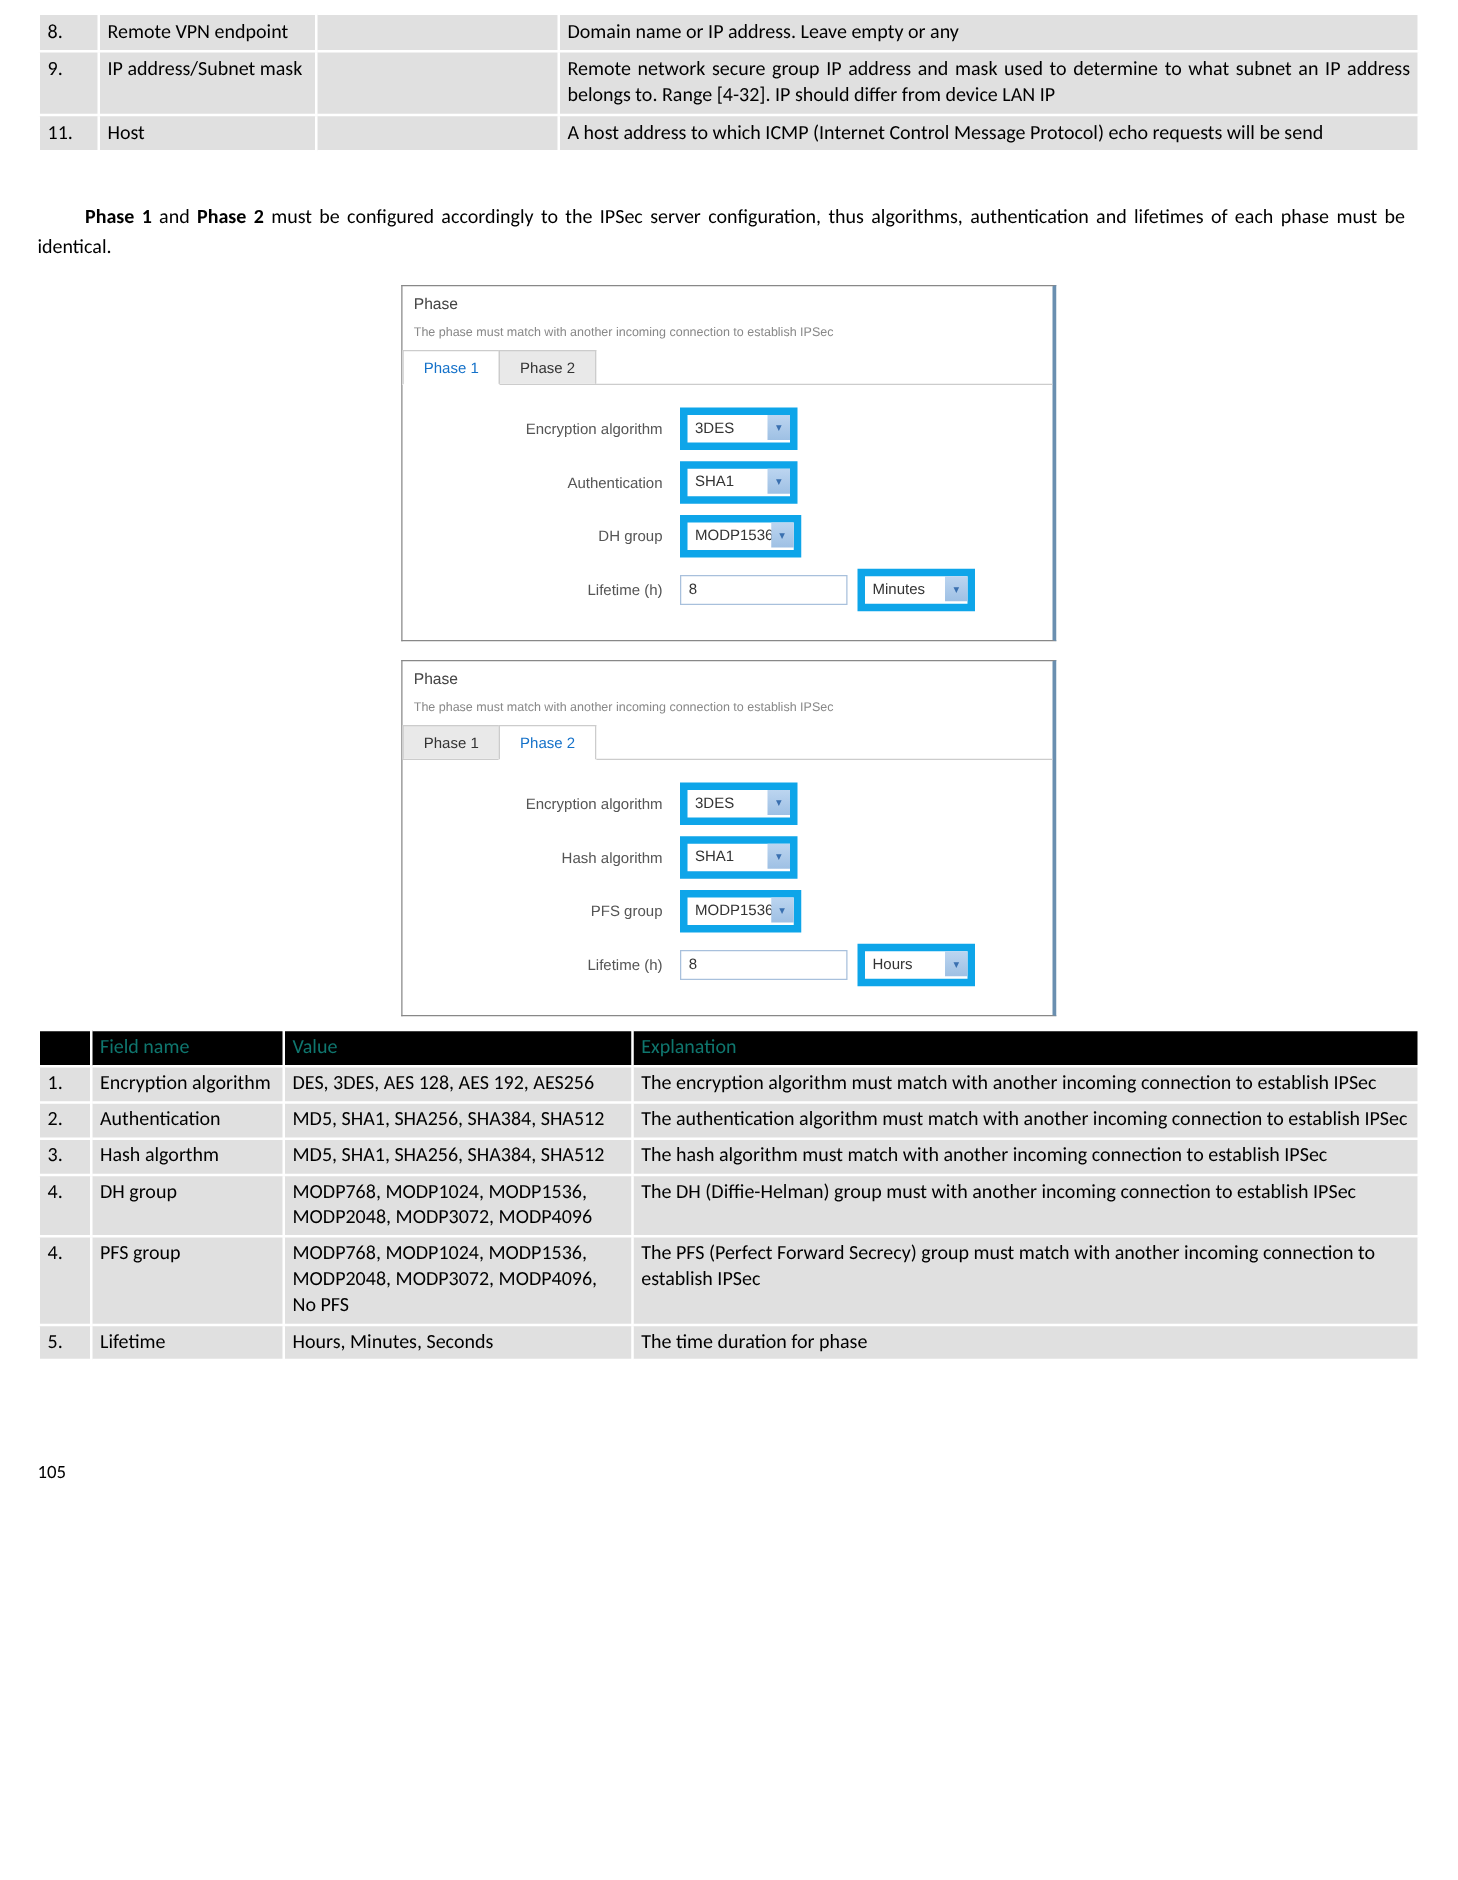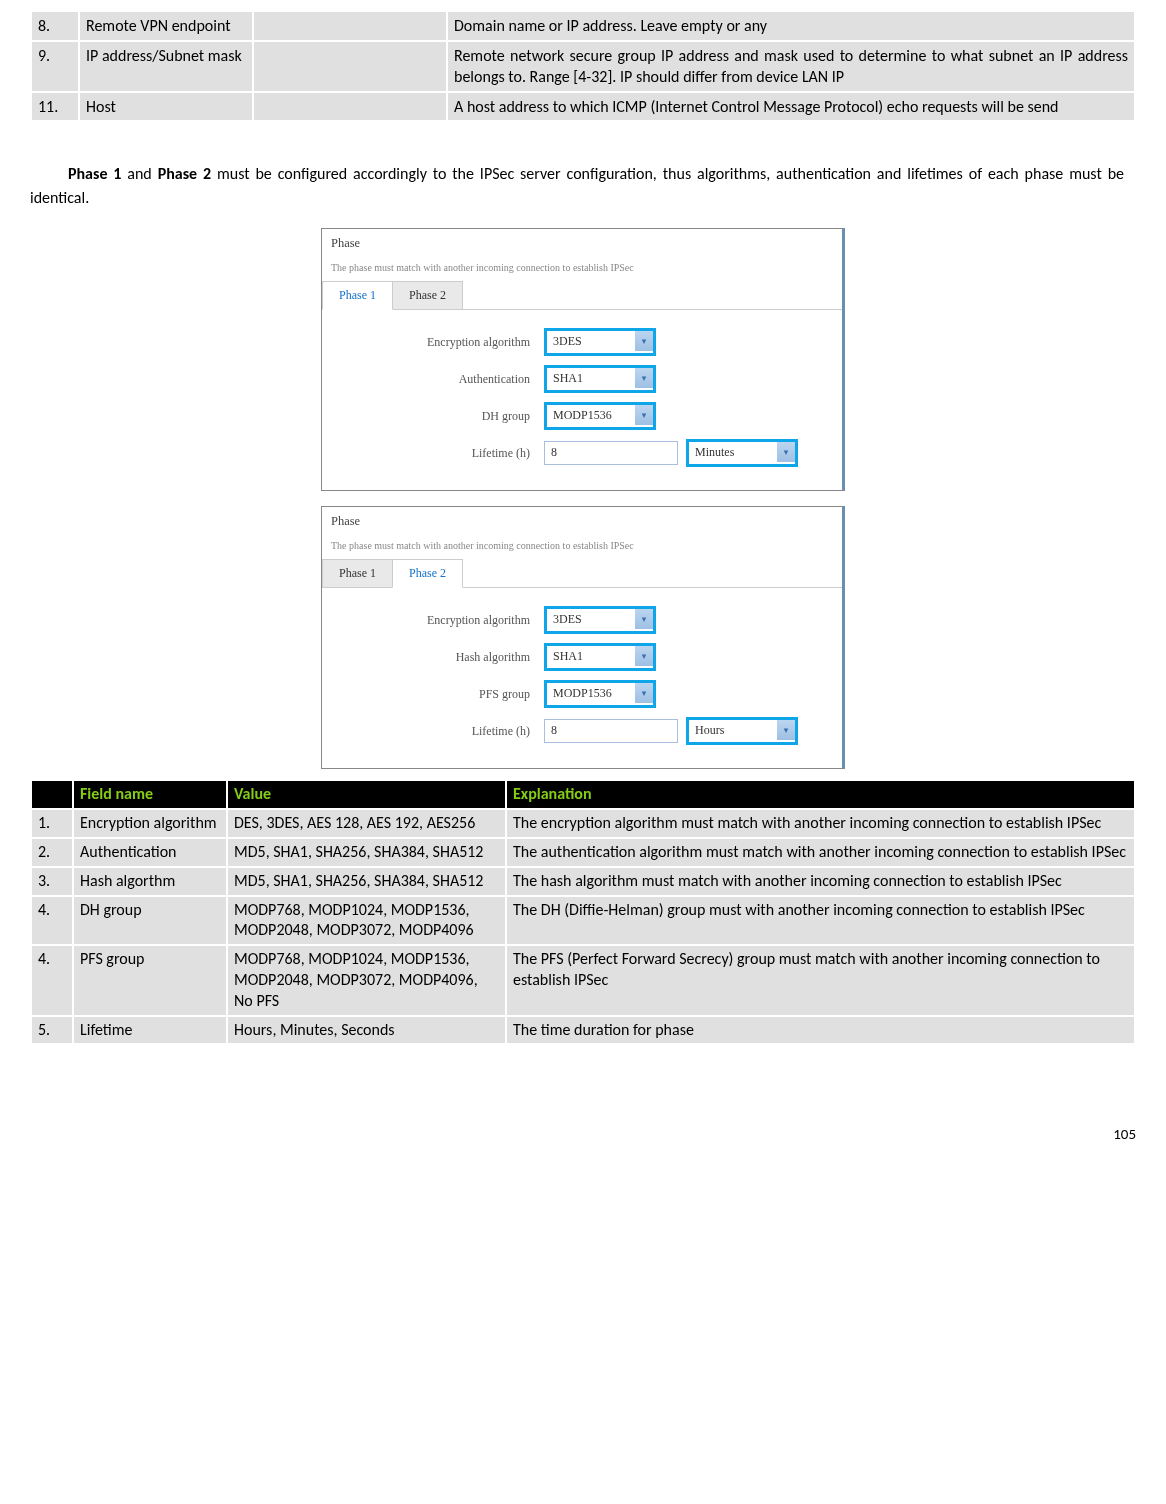--- a/index.html
+++ b/index.html
@@ -5,38 +5,38 @@
 body{margin:0;font-family:Calibri,Arial,sans-serif;font-size:16px;color:#000;background:#fff;padding:10px 30px 0 30px;width:1106px}
 table{border-collapse:collapse;width:100%}
 td{padding:3px 6px;vertical-align:top;line-height:1.35}
 .t1 td{border:2px solid #fff;background:#e0e0e0}
 .t1 td:nth-child(1){width:34px}
 .t1 td:nth-child(2){width:160px}
 .t1 td:nth-child(3){width:180px}
 .para{margin:40px 12px 18px 0;text-align:justify;line-height:1.5}
 .para .b{font-weight:bold}
 .indent{text-indent:38px}
-.phasebox{border:1px solid #888;width:520px;margin:15px auto 10px auto;font-family:Liberation Serif, serif;font-size:12.5px;color:#333;background:#fff;border-right:3px solid #6a8fb0}
+.phasebox{border:1px solid #888;width:520px;margin:15px auto 10px auto;font-family:Liberation Sans, sans-serif;font-size:12.5px;color:#333;background:#fff;border-right:3px solid #6a8fb0}
 .phasebox .hdr{padding:7px 9px;color:#444}
 .phasebox .sub{padding:4px 9px 8px 9px;font-size:10px;color:#888}
 .tabs{display:flex;border-bottom:1px solid #ccc}
 .tab{padding:6px 16px;border:1px solid #ccc;border-bottom:none;margin-right:-1px;background:#e9e9e9;font-size:12px;cursor:pointer}
 .tab.active{background:#fff;color:#1471c9;border-bottom:1px solid #fff;margin-bottom:-1px}
 .fields{padding:18px 18px 14px 18px}
 .row{display:flex;align-items:center;margin-bottom:9px}
 .lbl{width:190px;text-align:right;padding-right:14px;color:#555;font-size:12px}
-.sel{border:3px solid #0ea5e9;height:22px;line-height:20px;padding:0 40px 0 6px;font-size:12px;color:#333;background:#fff;position:relative;min-width:60px}
+.sel{border:6px solid #0ea5e9;height:22px;line-height:20px;padding:0 16px 0 6px;font-size:12px;color:#333;background:#fff;position:relative;min-width:60px}
 .sel .arr{position:absolute;right:0;top:0;width:18px;height:20px;background:linear-gradient(#bcd5f0,#9ec0e4);display:flex;align-items:center;justify-content:center;color:#3a70b0;font-size:9px}
 .inp{border:1px solid #a8c0dc;height:22px;line-height:20px;padding:0 6px;font-size:12px;width:120px;margin-right:8px}
 .t2 td,.t2 th{border:2px solid #fff;background:#e0e0e0;padding:3px 6px;text-align:left;vertical-align:top;line-height:1.3}
-.t2 th{background:#000;color:#84cc16;font-weight:bold}
+.t2 th{background:#000;color:#0f766e;font-weight:normal}
 .t2 td:nth-child(1),.t2 th:nth-child(1){width:28px}
 .t2 td:nth-child(2),.t2 th:nth-child(2){width:140px}
 .t2 td:nth-child(3),.t2 th:nth-child(3){width:265px}
-.pagenum{text-align:right;margin-top:80px;font-size:15px}
+.pagenum{text-align:left;margin-top:80px;font-size:15px}
 .justify{text-align:justify}
 </style>
 </head>
 <body>
 
 <table class="t1">
     <tbody id="t1body">
       <tr>
         <td>8.</td>
         <td>Remote VPN endpoint</td>

